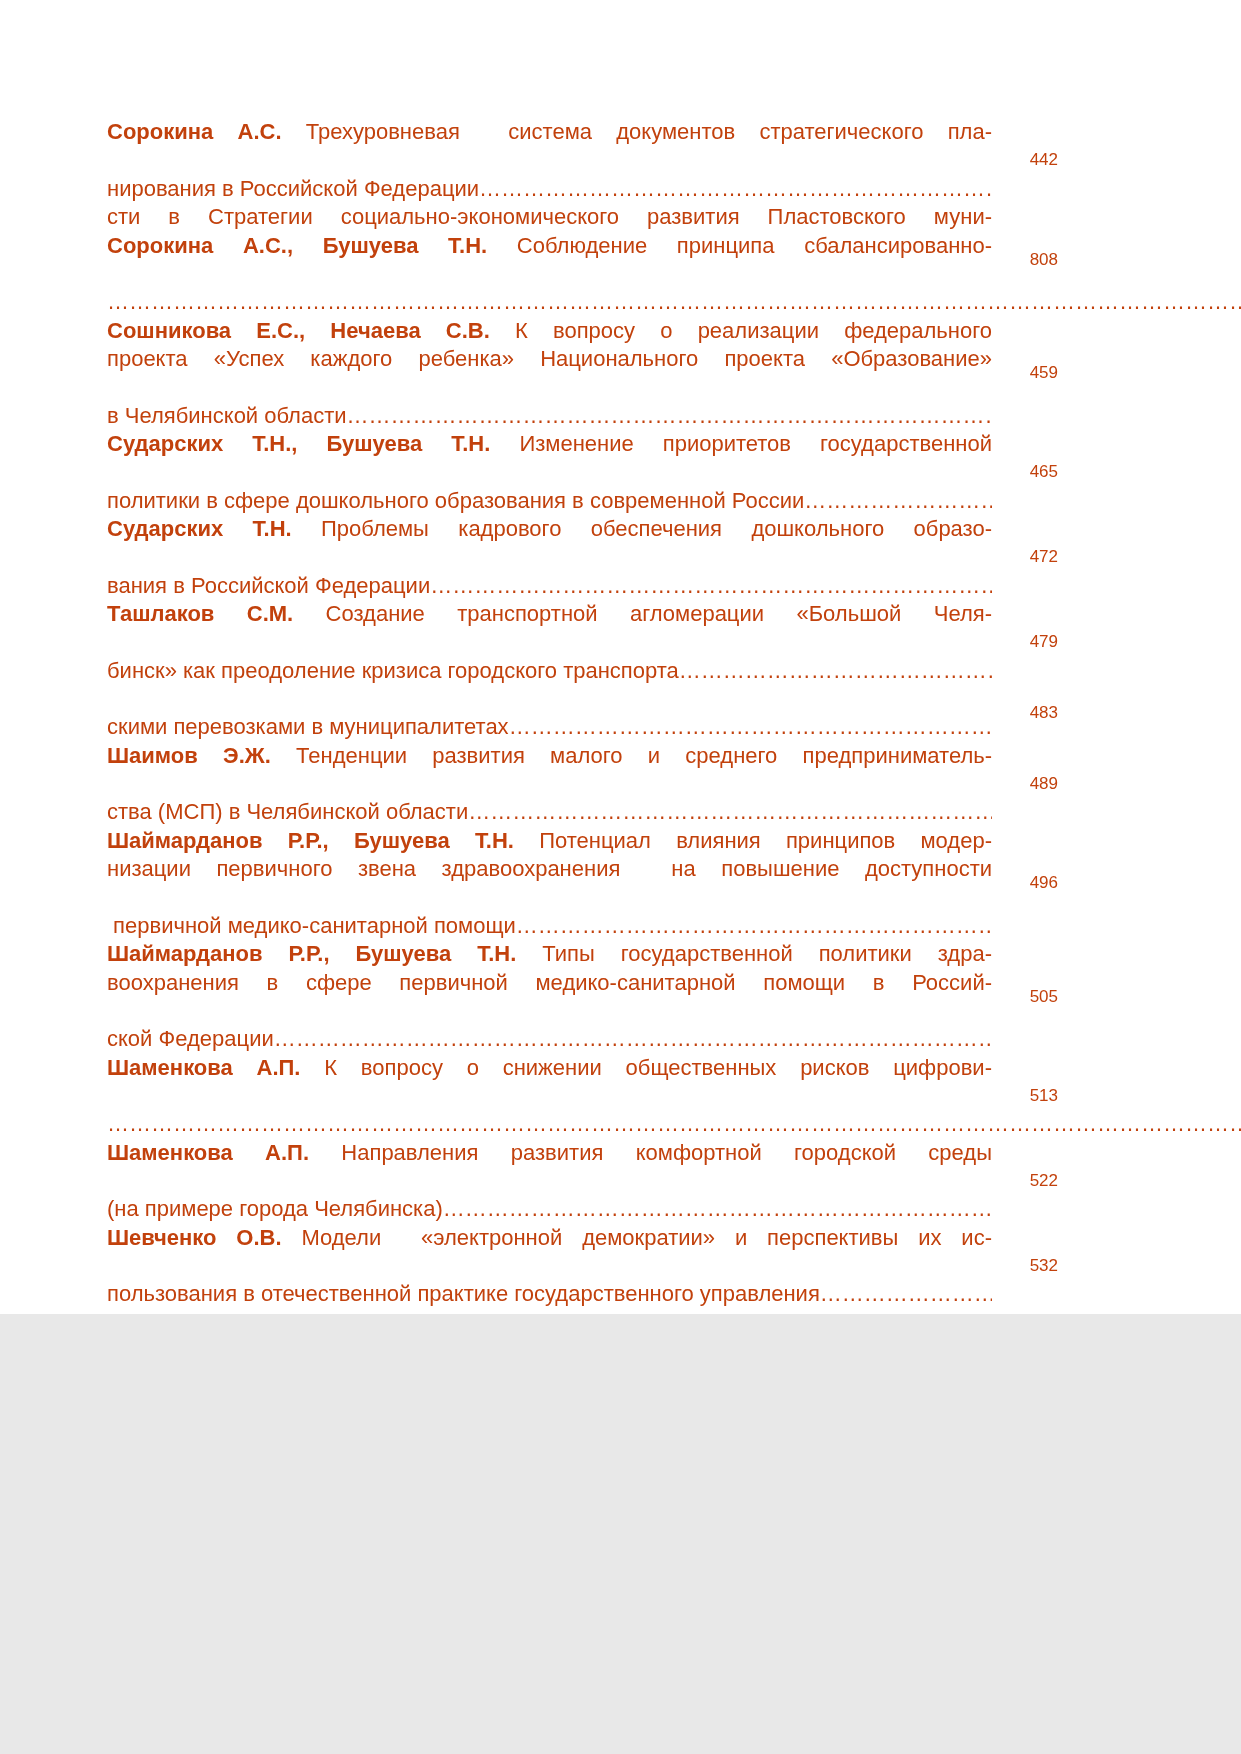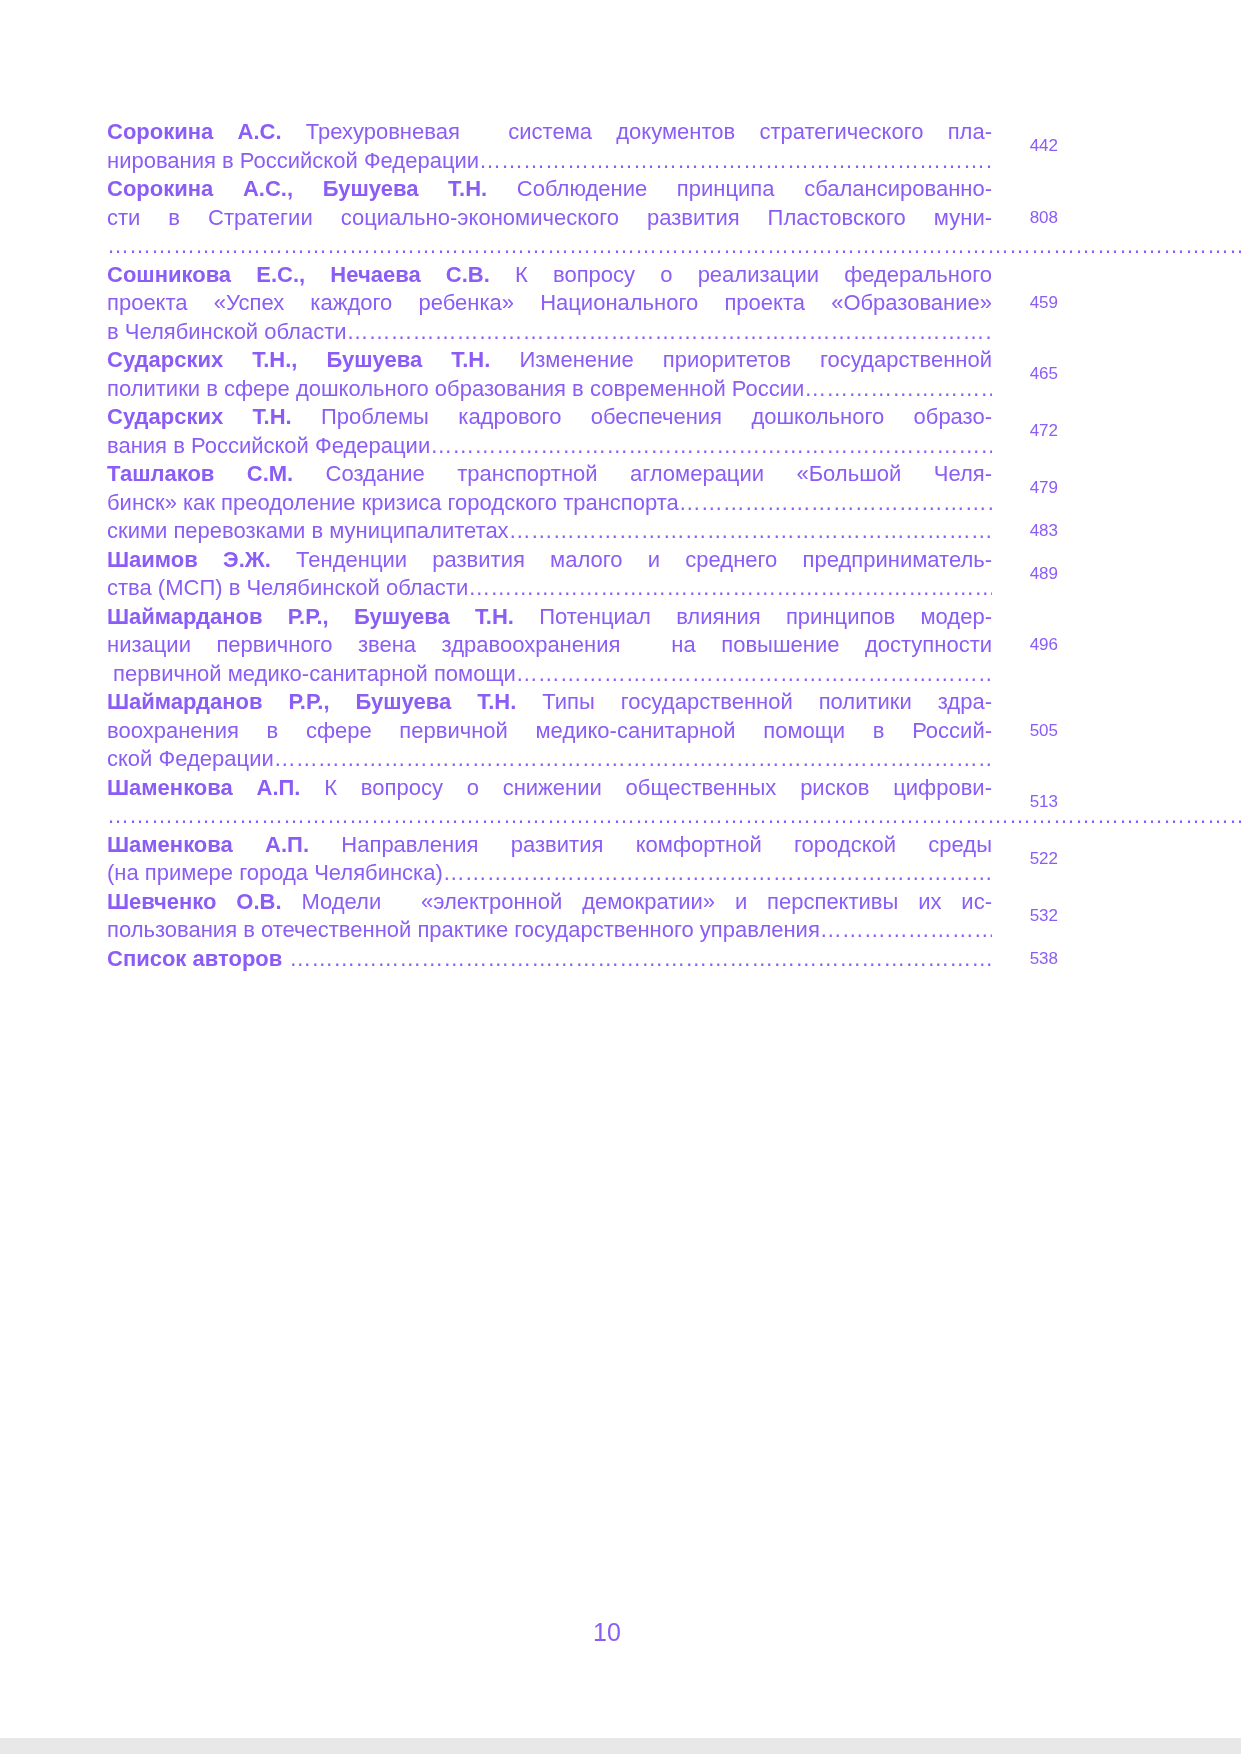--- a/index.html
+++ b/index.html
@@ -1,36 +1,36 @@
 <!DOCTYPE html>
 <html><head>
 <meta charset="utf-8">
 <style>
   html,body{margin:0;padding:0;background:#e8e8e8;}
   .page{
     position:relative;
-    width:1241px;height:1738px;
+    width:1241px;height:1314px;
     background:#ffffff;
     font-family:"Liberation Sans",sans-serif;
-    color:#8b5cf6;
+    color:#c2410c;
     overflow:hidden;
   }
   .content{
     position:absolute;
     left:107px;top:118px;
     width:951px;
     font-size:22px;
     line-height:28.5px;
   }
   .row{display:flex;align-items:center;}
   .txt{width:885px;}
   .line{display:block;}
   .just{text-align:justify;text-align-last:justify;}
   .tail{display:flex;align-items:baseline;}
-  .tail>span:first-child, .tail>b{flex:0 0 auto;white-space:pre;}
+  .tail>span:first-child, .tail>b{flex:0 0 auto;white-space:pre;margin-top:28px;}
   .leader{
     flex:1 1 0;min-width:0;
     overflow:hidden;white-space:nowrap;
   }
   .gap{flex:0 0 7px;}
   b{font-weight:bold;}
   .pg{
     flex:1 1 auto;
     text-align:right;
     font-size:17px;
@@ -55,22 +55,22 @@
         <div class="line tail">
             <span>нирования в Российской Федерации</span>
             <span class="leader">…………………………………………………………………………………………………………………………………………………………</span>
           </div>
       </div>
       <div class="pg">442</div>
     </div>
 
     <div class="row">
       <div class="txt">
+        <div class="line just">сти в Стратегии социально-экономического развития Пластовского муни-</div>
         <div class="line just"><b>Сорокина А.С., Бушуева Т.Н.</b> <span>Соблюдение принципа сбалансированно-</span></div>
-        <div class="line just">сти в Стратегии социально-экономического развития Пластовского муни-</div>
         <div class="line tail">
             <span class="leader">…………………………………………………………………………………………………………………………………………………………</span>
           </div>
       </div>
       <div class="pg">808</div>
     </div>
 
     <div class="row">
       <div class="txt">
         <div class="line just"><b>Сошникова Е.С., Нечаева С.В.</b> <span>К вопросу о реализации федерального</span></div>

